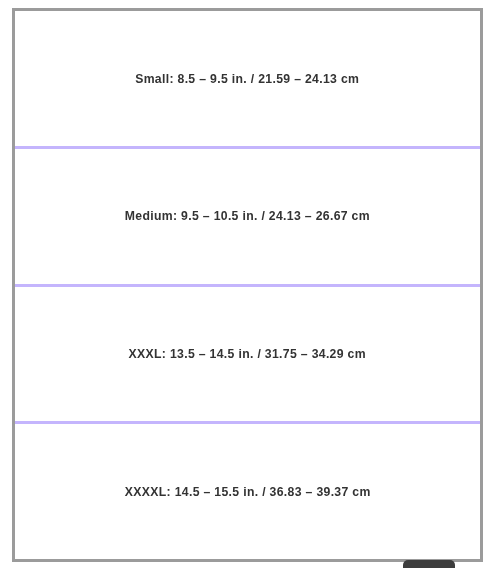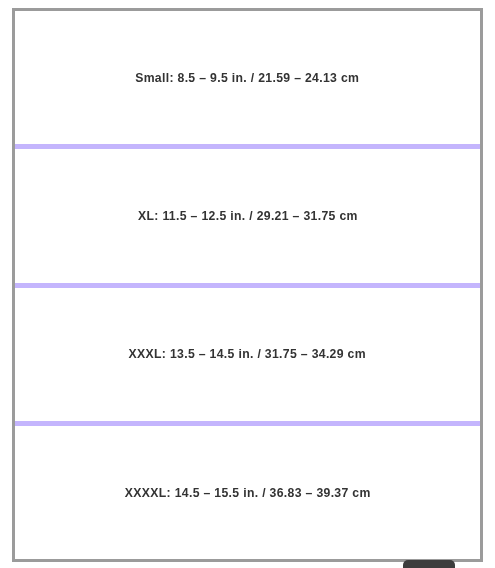--- a/index.html
+++ b/index.html
@@ -39,21 +39,21 @@
     display: flex;
     flex-direction: column;
   }
 
   .size-row {
     flex: 1 1 0;
     display: flex;
     align-items: center;
     justify-content: center;
     box-sizing: border-box;
-    border-bottom: 5px solid #c4b5fd;
+    border-bottom: 3px solid #c4b5fd;
     background: #ffffff;
     overflow: hidden;
   }
   .size-row:last-child {
     border-bottom: none;
   }
 
   .size-row-label {
     font-family: "Liberation Sans", sans-serif;
     font-size: 13px;
@@ -82,25 +82,25 @@
 <body>
 
 <div class="page">
 
   <div class="size-table">
 
     <div class="size-row">
       <span class="size-row-label">Small: 8.5 – 9.5 in. / 21.59 – 24.13 cm</span>
     </div>
 
+    <div class="size-row">
+      <span class="size-row-label">Medium: 9.5 – 10.5 in. / 24.13 – 26.67 cm</span>
+    </div>
 
 
-    <div class="size-row">
-      <span class="size-row-label">XL: 11.5 – 12.5 in. / 29.21 – 31.75 cm</span>
-    </div>
 
 
     <div class="size-row">
       <span class="size-row-label">XXXL: 13.5 – 14.5 in. / 31.75 – 34.29 cm</span>
     </div>
 
     <div class="size-row">
       <span class="size-row-label">XXXXL: 14.5 – 15.5 in. / 36.83 – 39.37 cm</span>
     </div>
 

